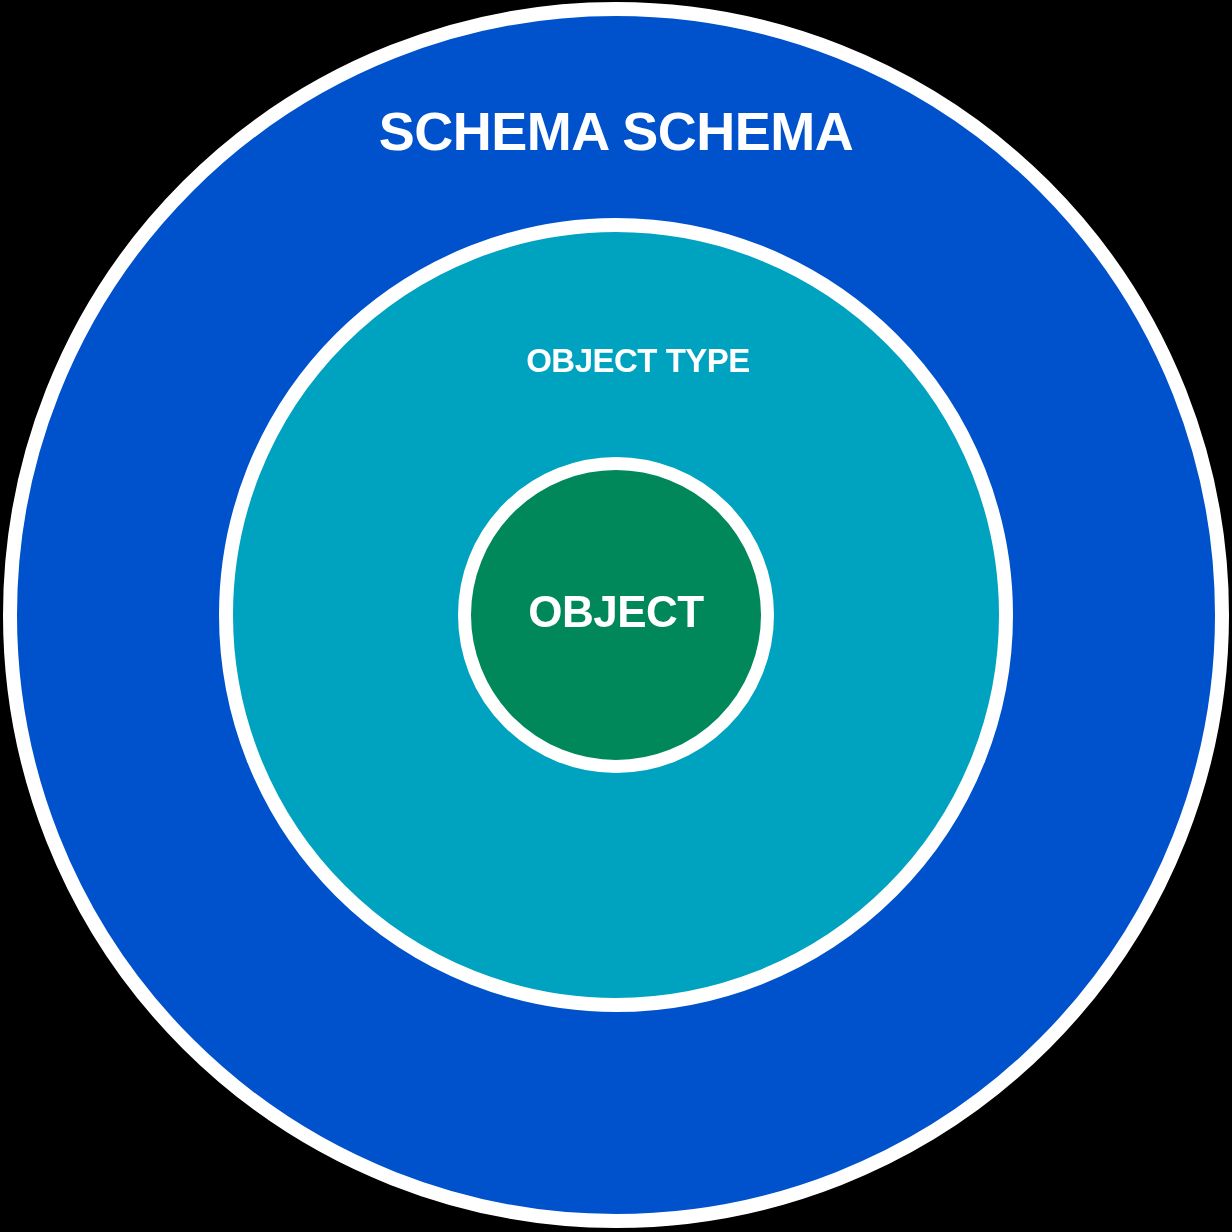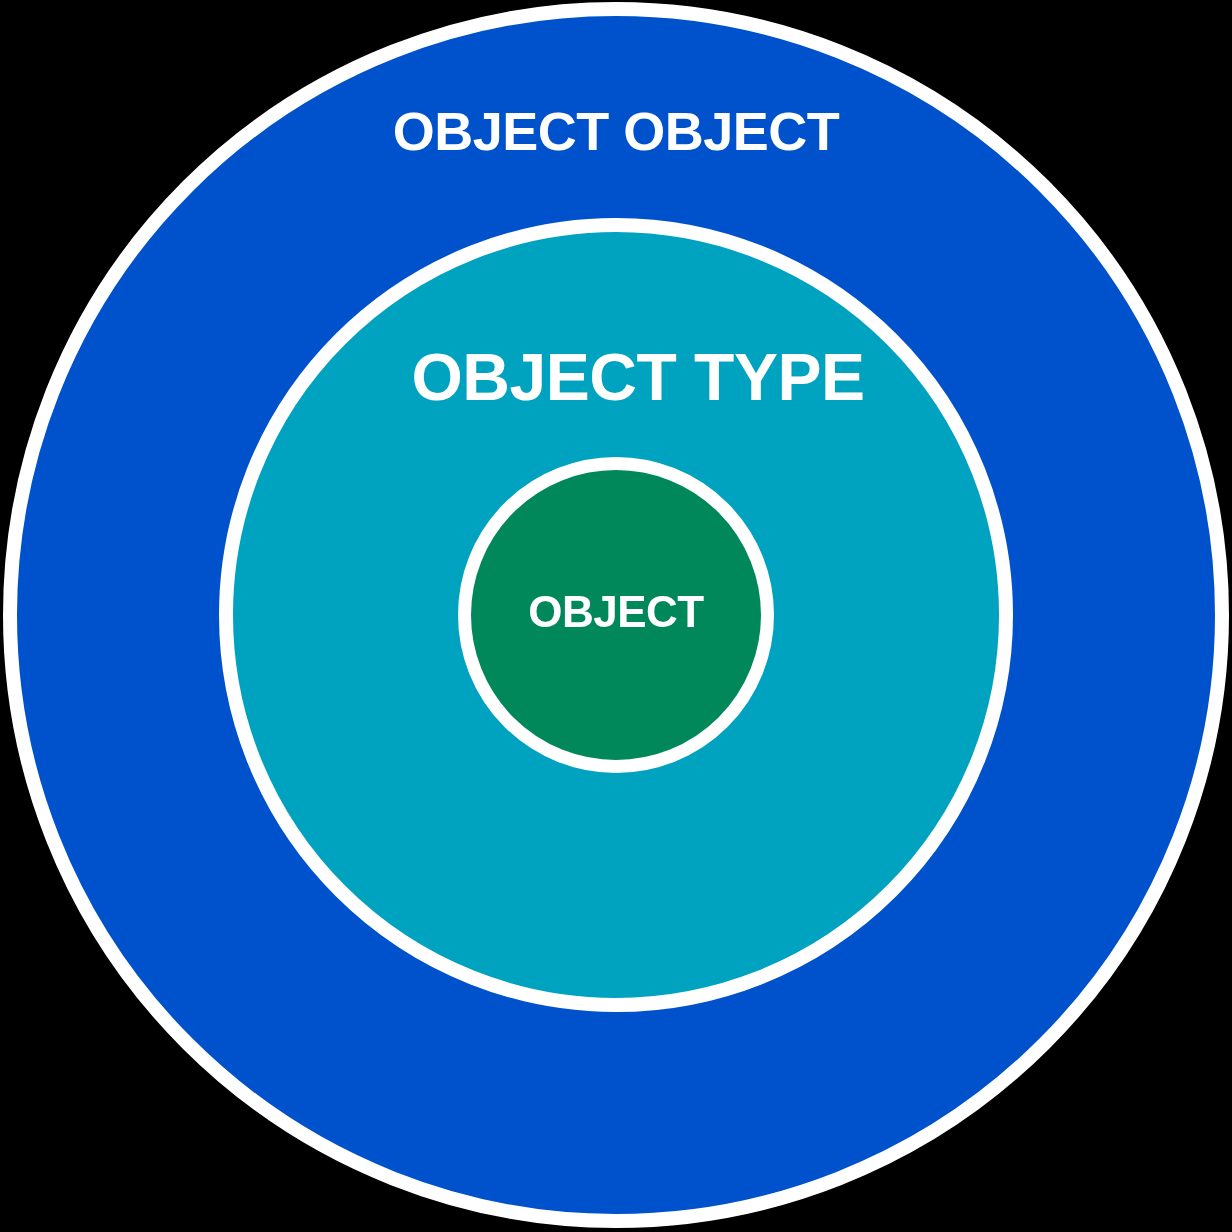--- a/index.html
+++ b/index.html
@@ -54,38 +54,38 @@
     line-height: 1;
     white-space: nowrap;
     user-select: none;
   }
   .ring-label.schema {
     top: 104px;
     font-size: 54px;
   }
   .ring-label.type {
     top: 344px;
-    font-size: 66px;
+    font-size: 33px;
     margin-left: 44px;
   }
   .ring-label.object {
     top: 590px;
     font-size: 44px;
   }
 </style>
 </head>
 <body>
 
 <div class="stage">
 
   <div class="circle outer" style="background-color: rgb(0, 82, 204);"></div>
 
   <div class="circle middle" style="background-color: rgb(0, 163, 191);"></div>
 
   <div class="circle inner" style="background-color: rgb(0, 135, 90);"></div>
 
-  <div class="ring-label schema">OBJECT OBJECT</div>
+  <div class="ring-label schema">SCHEMA SCHEMA</div>
 
   <div class="ring-label type">OBJECT TYPE</div>
 
   <div class="ring-label object">OBJECT</div>
 
 </div>
 
 </body></html>

